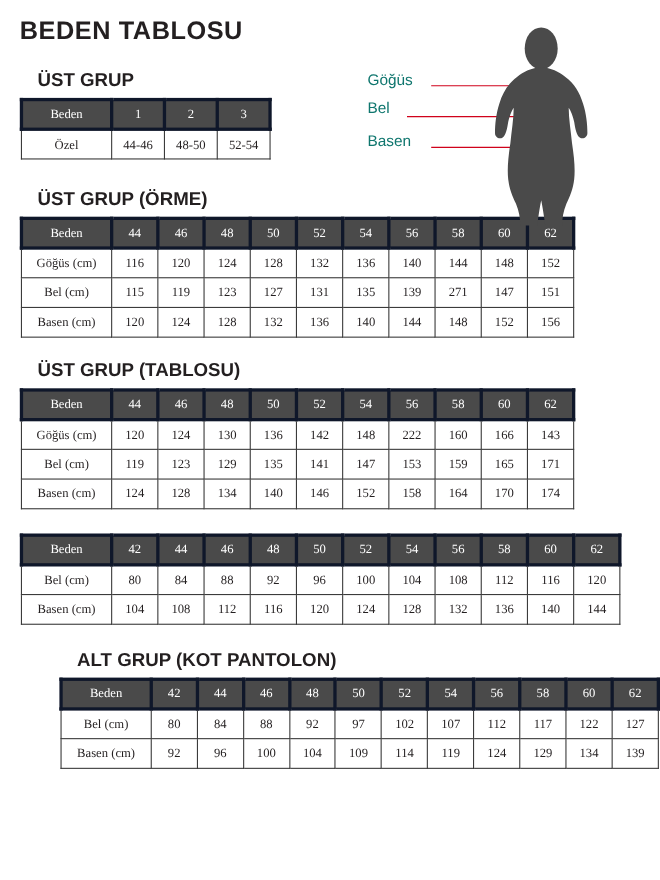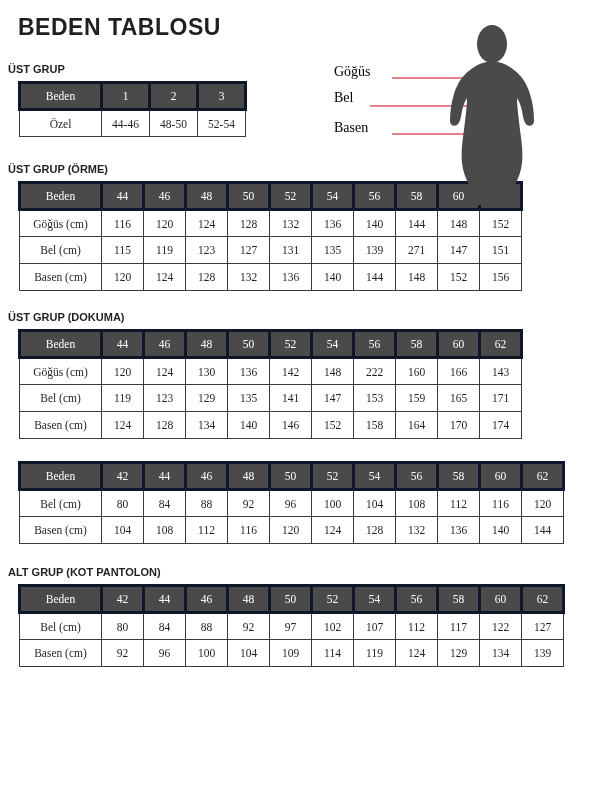--- a/index.html
+++ b/index.html
@@ -21,23 +21,23 @@
     font-family: "Liberation Sans", sans-serif;
     font-weight: bold;
     font-size: 23px;
     letter-spacing: 0.5px;
     margin: 14px 0 0 18px;
     color: #231f20;
   }
   .section-title {
     font-family: "Liberation Sans", sans-serif;
     font-weight: bold;
-    font-size: 11px;
+    font-size: 17px;
     color: #231f20;
-    margin: 0 0 6px 8px;
+    margin: 0 0 6px 34px;
   }
   .block { margin-top: 14px; }
 
   table.sz {
     border-collapse: collapse;
     margin-left: 18px;
     font-family: "Liberation Serif", serif;
     background: #fff;
   }
   table.sz th, table.sz td {
@@ -72,23 +72,23 @@
   .figure {
     position: absolute;
     top: 6px;
     right: 18px;
     width: 250px;
     height: 185px;
   }
   .figure svg { display: block; }
   .fig-label {
     position: absolute;
-    font-family: Liberation Serif, serif;
+    font-family: Liberation Sans, sans-serif;
     font-size: 14px;
-    color: #000000;
+    color: #0f766e;
   }
   .lbl-gogus { left: 2px; top: 44px; }
   .lbl-bel   { left: 2px; top: 70px; }
   .lbl-basen { left: 2px; top: 100px; text-align: right; }
 </style>
 </head>
 <body>
 
 <div class="page">
 
@@ -223,21 +223,21 @@
           <td>144</td>
           <td>148</td>
           <td>152</td>
           <td>156</td>
         </tr>
       </tbody>
     </table>
   </div>
 
   <div class="block" style="margin-top:20px;">
-    <div class="section-title">ÜST GRUP (DOKUMA)</div>
+    <div class="section-title">ÜST GRUP (TABLOSU)</div>
     <table class="sz">
       <thead>
         <tr>
           <th class="label-col">Beden</th>
           <th class="val-col">44</th>
           <th class="val-col">46</th>
           <th class="val-col">48</th>
           <th class="val-col">50</th>
           <th class="val-col">52</th>
           <th class="val-col">54</th>
@@ -335,21 +335,21 @@
           <td>128</td>
           <td>132</td>
           <td>136</td>
           <td>140</td>
           <td>144</td>
         </tr>
       </tbody>
     </table>
   </div>
 
-  <div class="block" style="margin-top:22px;">
+  <div class="block" style="margin-top:22px;padding-left:36px;">
     <div class="section-title">ALT GRUP (KOT PANTOLON)</div>
     <table class="sz">
       <thead>
         <tr>
           <th class="label-col">Beden</th>
           <th class="val-col">42</th>
           <th class="val-col">44</th>
           <th class="val-col">46</th>
           <th class="val-col">48</th>
           <th class="val-col">50</th>

